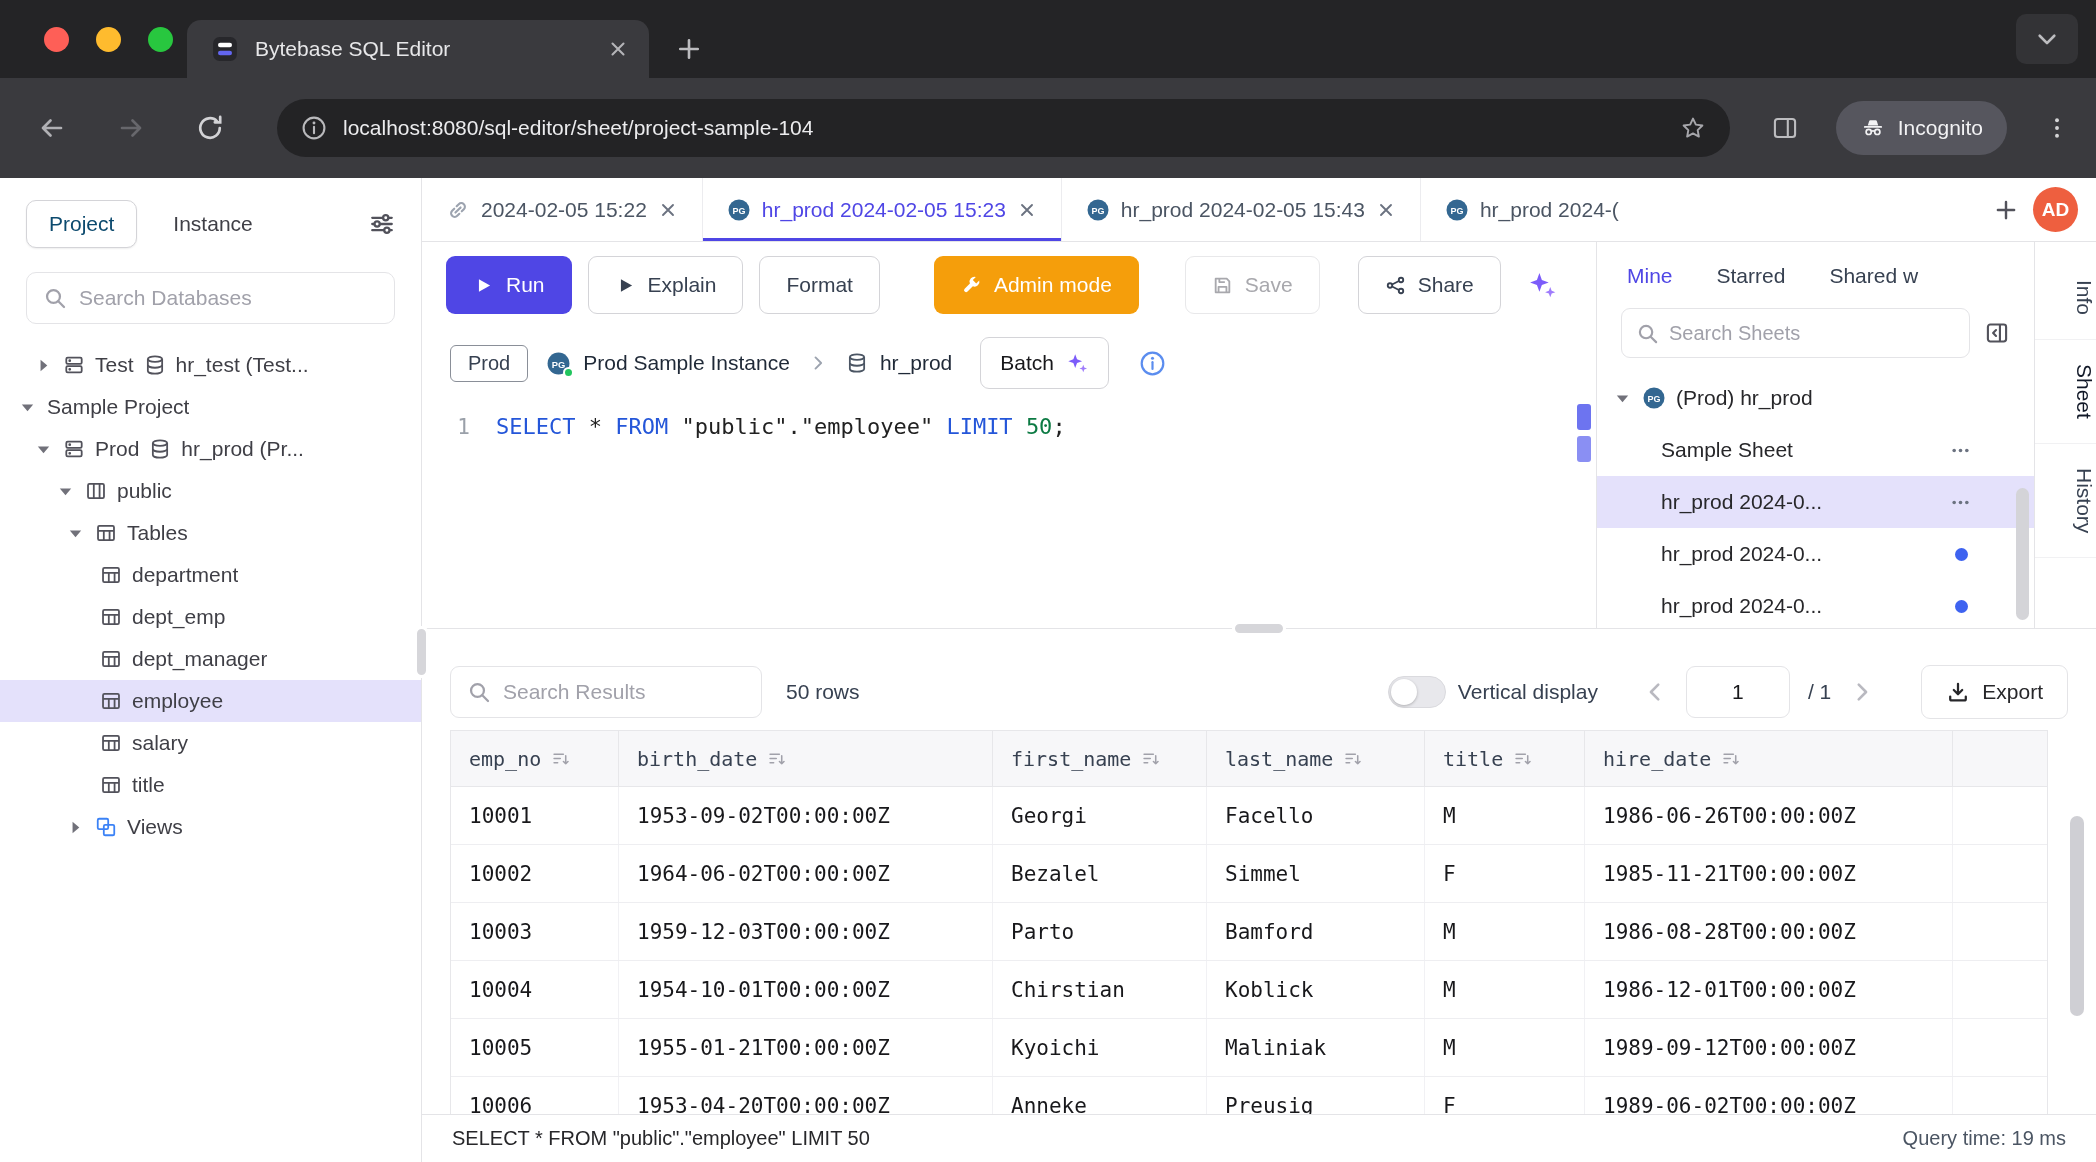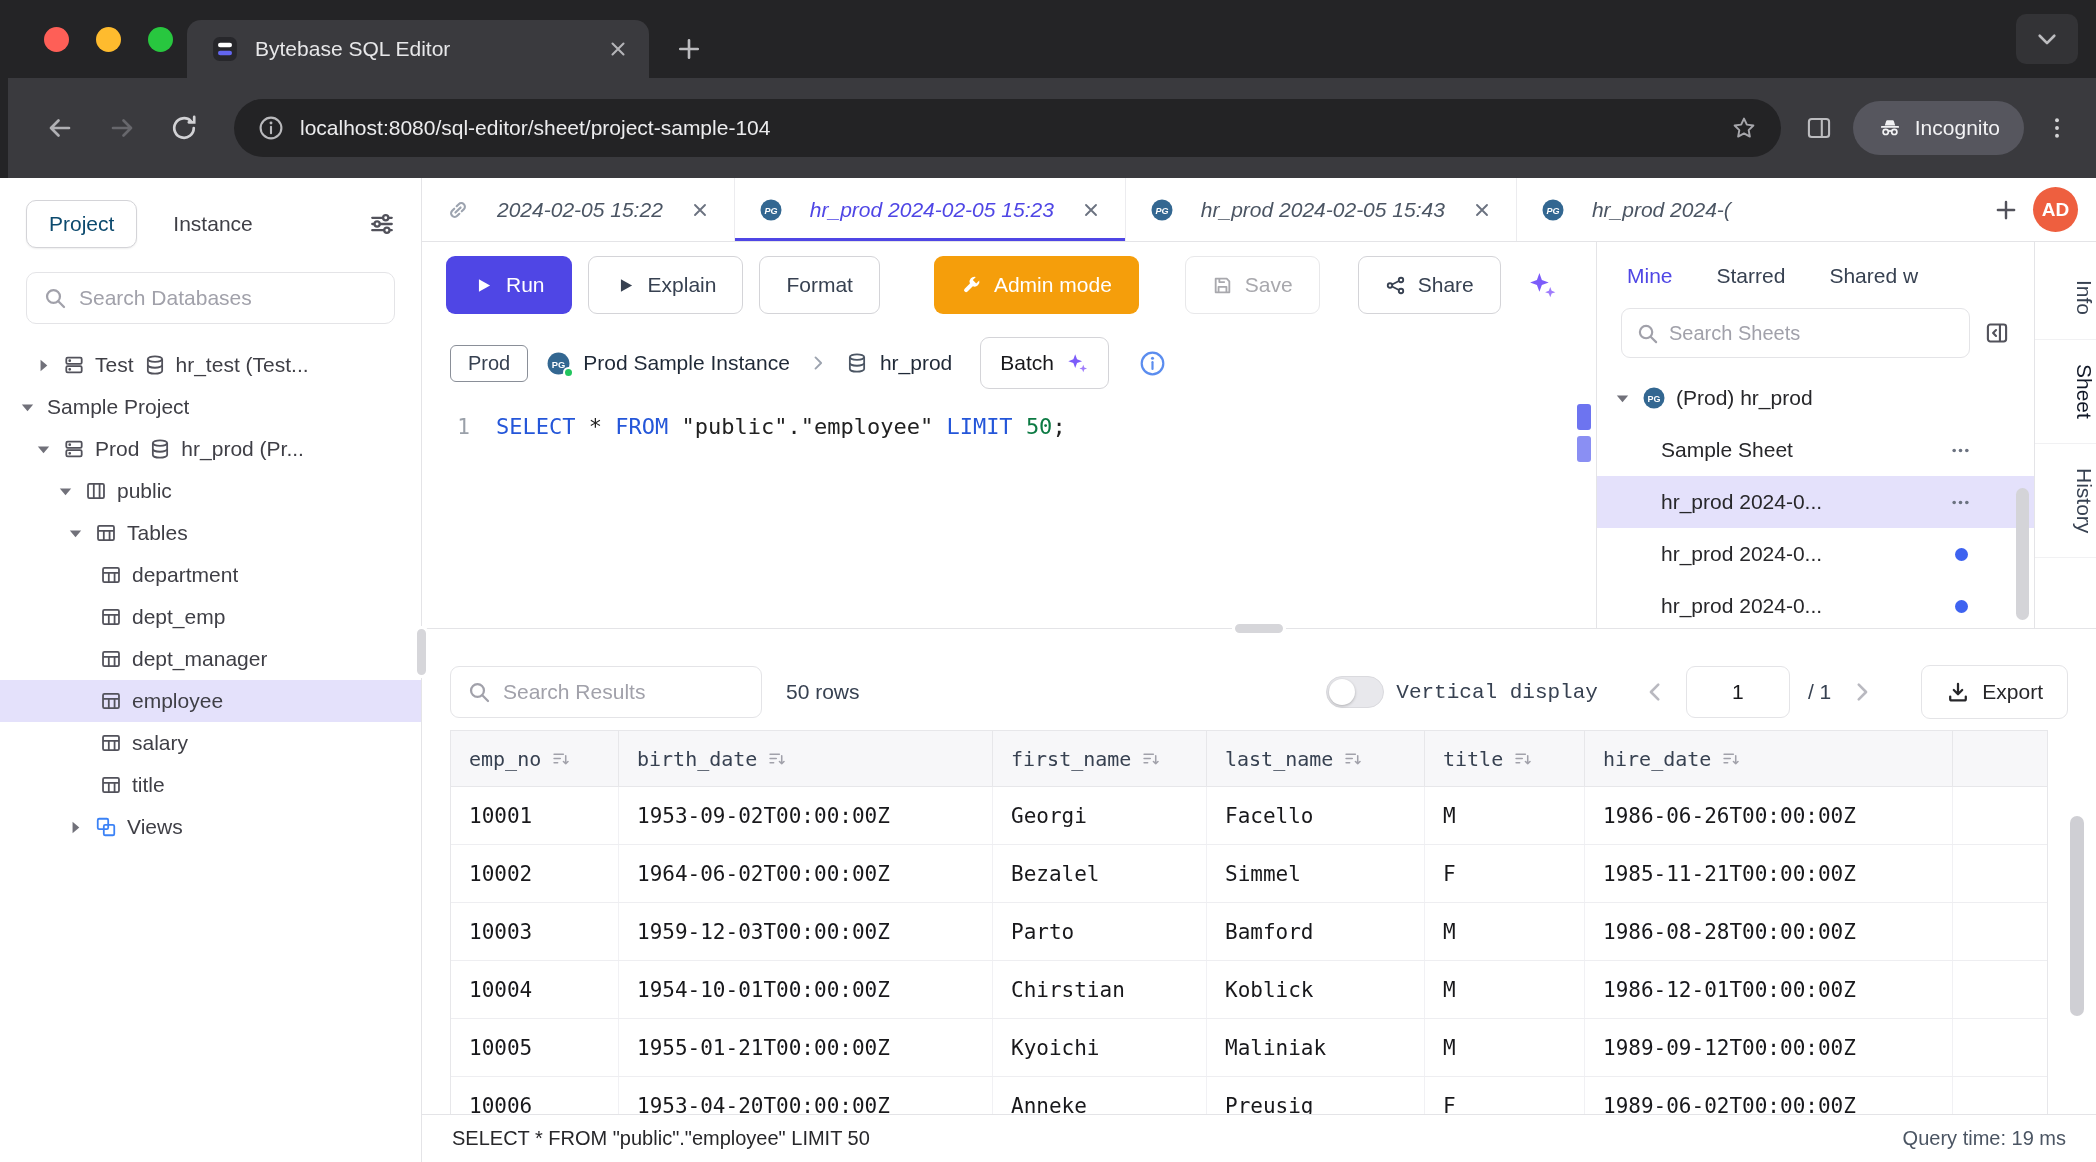--- a/index.html
+++ b/index.html
@@ -16,21 +16,21 @@
 .traffic { position:absolute; left:44px; top:27px; display:flex; gap:27px; }
 .light { width:25px; height:25px; border-radius:50%; display:inline-block; }
 .light.red{background:#fe5f57}.light.yellow{background:#febb2e}.light.green{background:#28c73f}
 .btab { margin-left:187px; width:462px; height:58px; background:#3a3a3e; border-radius:14px 14px 0 0; display:flex; align-items:center; gap:16px; padding:0 20px 0 24px; }
 .favicon svg{width:28px;height:28px}
 .btab-title { flex:1; color:#e7e7e9; font-size:21px; white-space:nowrap; overflow:hidden; }
 .btab-close { color:#b4b4b8; } .btab-close svg{width:22px;height:22px}
 .newtab { color:#bcbcbf; margin:0 0 15px 26px; } .newtab svg{width:28px;height:28px}
 .tab-overview { position:absolute; right:18px; top:14px; width:62px; height:50px; background:#333336; border-radius:10px; display:flex; align-items:center; justify-content:center; color:#bdbdc0; }
 .tab-overview svg{width:26px;height:26px}
-.navbar { height:100px; background:#3a3a3e; display:flex; align-items:center; padding:0 26px; gap:10px;margin-left:8px; }
+.navbar { height:100px; background:#3a3a3e; display:flex; align-items:center; padding:0 26px; gap:27px; }
 .nav-i { width:52px; height:52px; border-radius:50%; display:flex; align-items:center; justify-content:center; }
 .nav-i svg{width:30px;height:30px}
 .back{color:#b0b0b4} .fwd{color:#67676c} .reload{color:#d2d2d5}
 .urlbar { flex:1; height:58px; background:#232325; border-radius:29px; display:flex; align-items:center; gap:16px; padding:0 24px; margin:0 14px; }
 .site-info{color:#b9b9bc} .site-info svg{width:26px;height:26px}
 .url-text { flex:1; color:#ececee; font-size:21px; white-space:nowrap; overflow:hidden; }
 .star{color:#a6a6ab} .star svg{width:26px;height:26px}
 .sidepanel{color:#bcbcbf} .sidepanel svg{width:28px;height:28px}
 .incog { height:54px; background:#56565e; border-radius:27px; display:flex; align-items:center; gap:12px; padding:0 24px; color:#f2f2f4; font-size:21px; margin:0 10px; }
 .incog svg{width:26px;height:26px}
@@ -58,21 +58,21 @@
 .tree-item [data-name="views-icon"] { color:#3b82f6; }
 .tlabel { overflow:hidden; text-overflow:ellipsis; }
 .v-grip { position:absolute; right:-8px; top:448px; width:15px; height:52px; border-radius:8px; background:#d6d6da; border:3px solid #fff; z-index:10; }
 
 
 .main { flex:1; min-width:0; display:flex; flex-direction:column; }
 
 
 .sheet-tabbar { height:64px; flex:none; border-bottom:1px solid #e4e4e7; display:flex; align-items:stretch; }
 .sheet-tabs { display:flex; flex:1; min-width:0; overflow:hidden; }
-.sheet-tab { flex:none; display:flex; align-items:center; gap:27px; padding:0 24px; border-right:1px solid #ececef; font-size:21px; color:#4b5563; position:relative; cursor:pointer;font-style:italic; }
+.sheet-tab { flex:none; display:flex; align-items:center; gap:11px; padding:0 24px; border-right:1px solid #ececef; font-size:21px; color:#4b5563; position:relative; cursor:pointer; }
 .sheet-tab.active { color:var(--accent,#4f46e5); }
 .sheet-tab.active::after { content:""; position:absolute; left:0; right:0; bottom:0; height:3px; background:var(--accent,#4f46e5); }
 .sheet-tab.clipped { border-right:none; }
 .tab-ic svg{width:24px;height:24px}
 .tab-ic { color:#9ca3af; }
 .tab-label { white-space:nowrap; }
 .tab-close { color:#6b7280; } .tab-close svg{width:20px;height:20px}
 .add-sheet { align-self:center; margin:0 14px; color:#52525b; }
 .add-sheet svg{width:26px;height:26px}
 .avatar { align-self:center; margin-left:auto; margin-right:18px; width:45px; height:45px; border-radius:50%; background:var(--avatar,#ee5f3f); color:#fff; font-size:19px; font-weight:700; display:flex; align-items:center; justify-content:center; flex:none; }
@@ -144,21 +144,21 @@
 .h-grip { position:absolute; left:50%; top:-8px; transform:translateX(-50%); width:54px; height:15px; border-radius:8px; background:#d6d6da; border:3px solid #fff; }
 
 
 .results { flex:1; min-height:0; display:flex; flex-direction:column; }
 .results-toolbar { height:76px; flex:none; display:flex; align-items:center; padding:0 28px; }
 .res-search { width:312px; height:52px; border:1px solid #e4e4e7; border-radius:9px; display:flex; align-items:center; gap:12px; padding:0 16px; color:#a1a1aa; }
 .res-search svg{width:24px;height:24px}
 .res-search input { flex:1; min-width:0; font-size:21px; color:#3f3f46; }
 .res-search input::placeholder { color:#a1a1aa; }
 .row-count { margin-left:24px; font-size:21px; color:#374151; }
-.vd-group { margin-left:auto; display:flex; align-items:center; gap:12px;font-family:Liberation Mono, monospace; }
+.vd-group { margin-left:auto; display:flex; align-items:center; gap:12px; }
 .switch { width:58px; height:32px; border-radius:16px; background:#e8e8ec; border:1px solid #dadade; position:relative; cursor:pointer; flex:none; }
 .knob { position:absolute; left:2px; top:2px; width:26px; height:26px; border-radius:50%; background:#fff; box-shadow:0 1px 3px rgba(0,0,0,.25); }
 .vd-label { font-size:21px; color:#374151; }
 .pager { display:flex; align-items:center; gap:18px; margin-left:44px; }
 .pg-btn { color:#b9b9c0; cursor:pointer; } .pg-btn svg{width:26px;height:26px}
 .page-input { width:104px; height:52px; border:1px solid #e4e4e7; border-radius:9px; text-align:center; font-size:21px; color:#18181b; }
 .page-total { font-size:21px; color:#374151; }
 .export-btn { margin-left:46px; height:54px; border:1px solid #e4e4e7; border-radius:9px; background:#fff; display:flex; align-items:center; gap:12px; padding:0 24px; font-size:21px; color:#27272a; }
 .export-btn svg{width:24px;height:24px}
 .grid { flex:1; min-height:0; overflow:hidden; position:relative; padding-left:28px; font-family:"DejaVu Sans Mono",monospace; }

